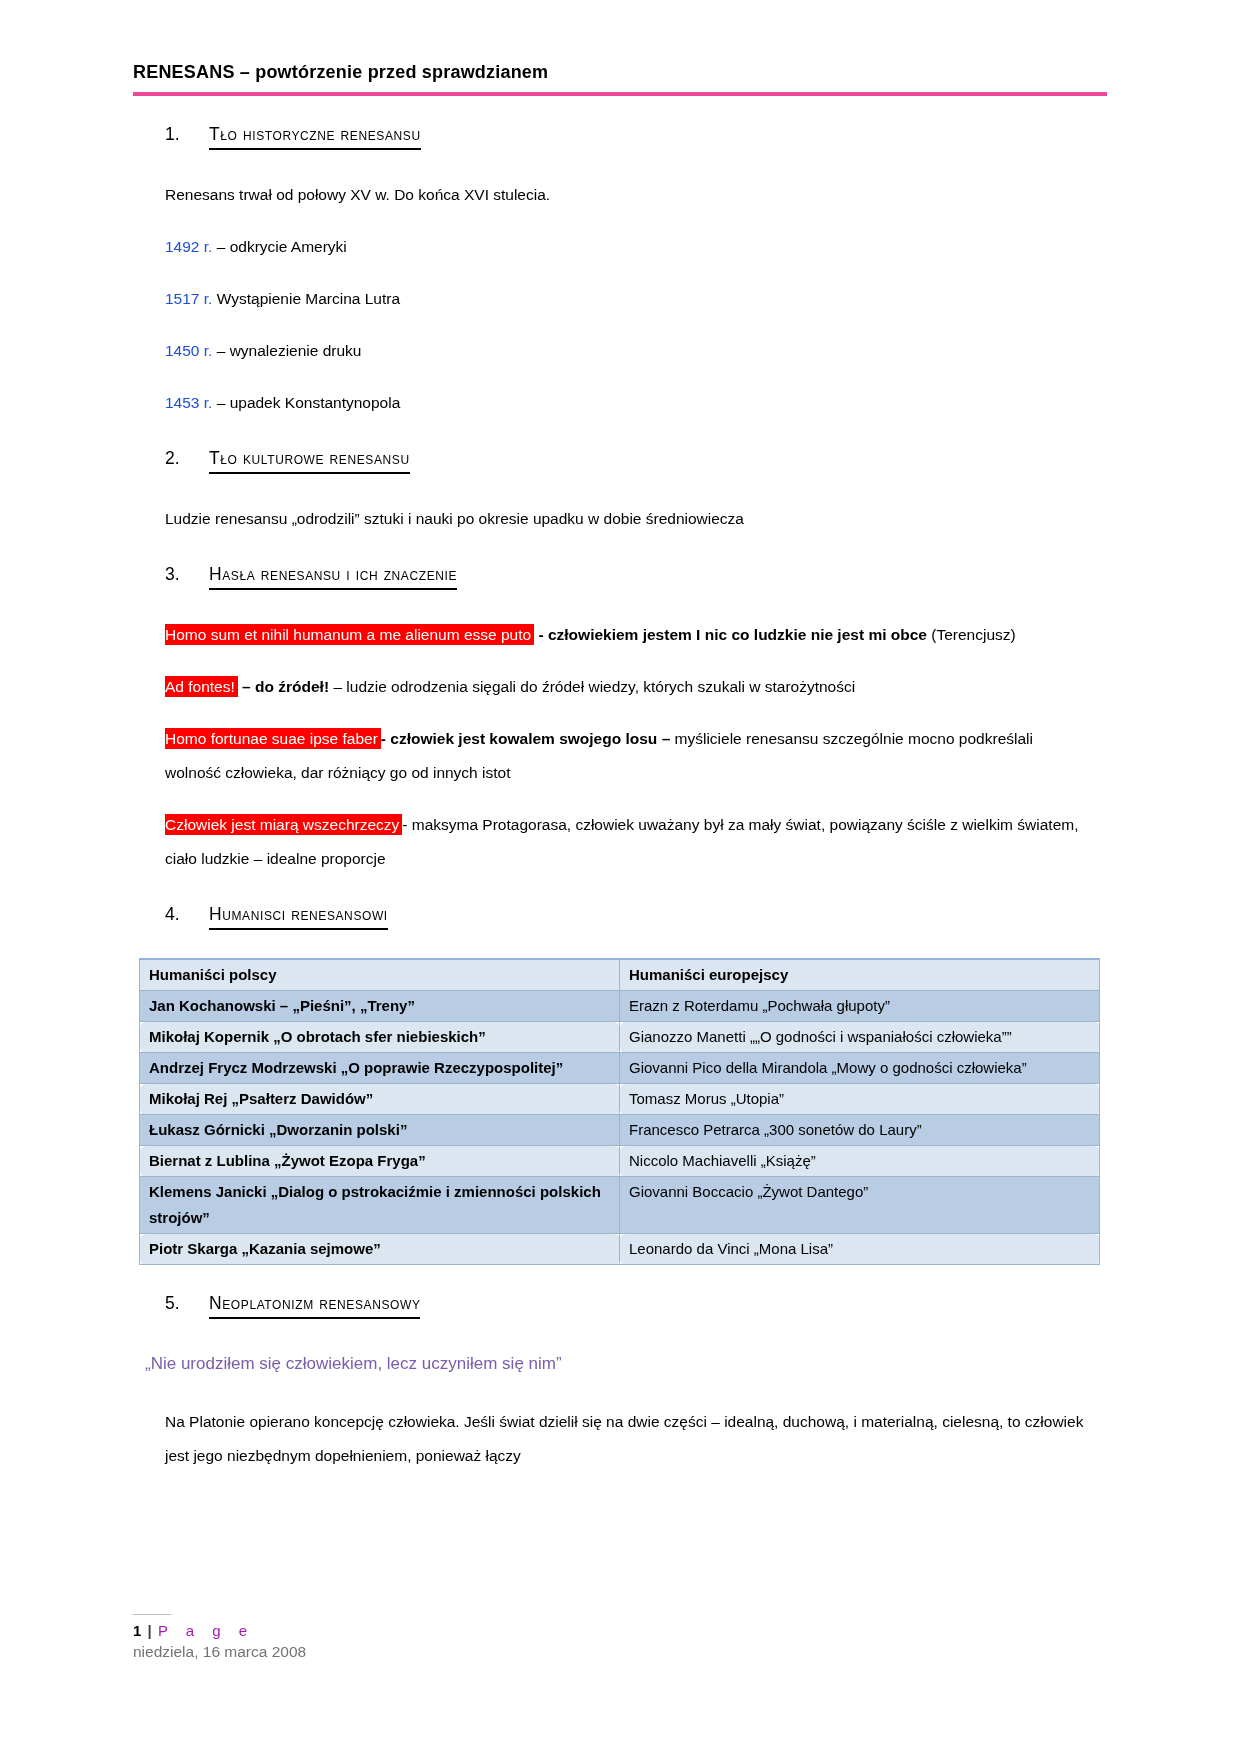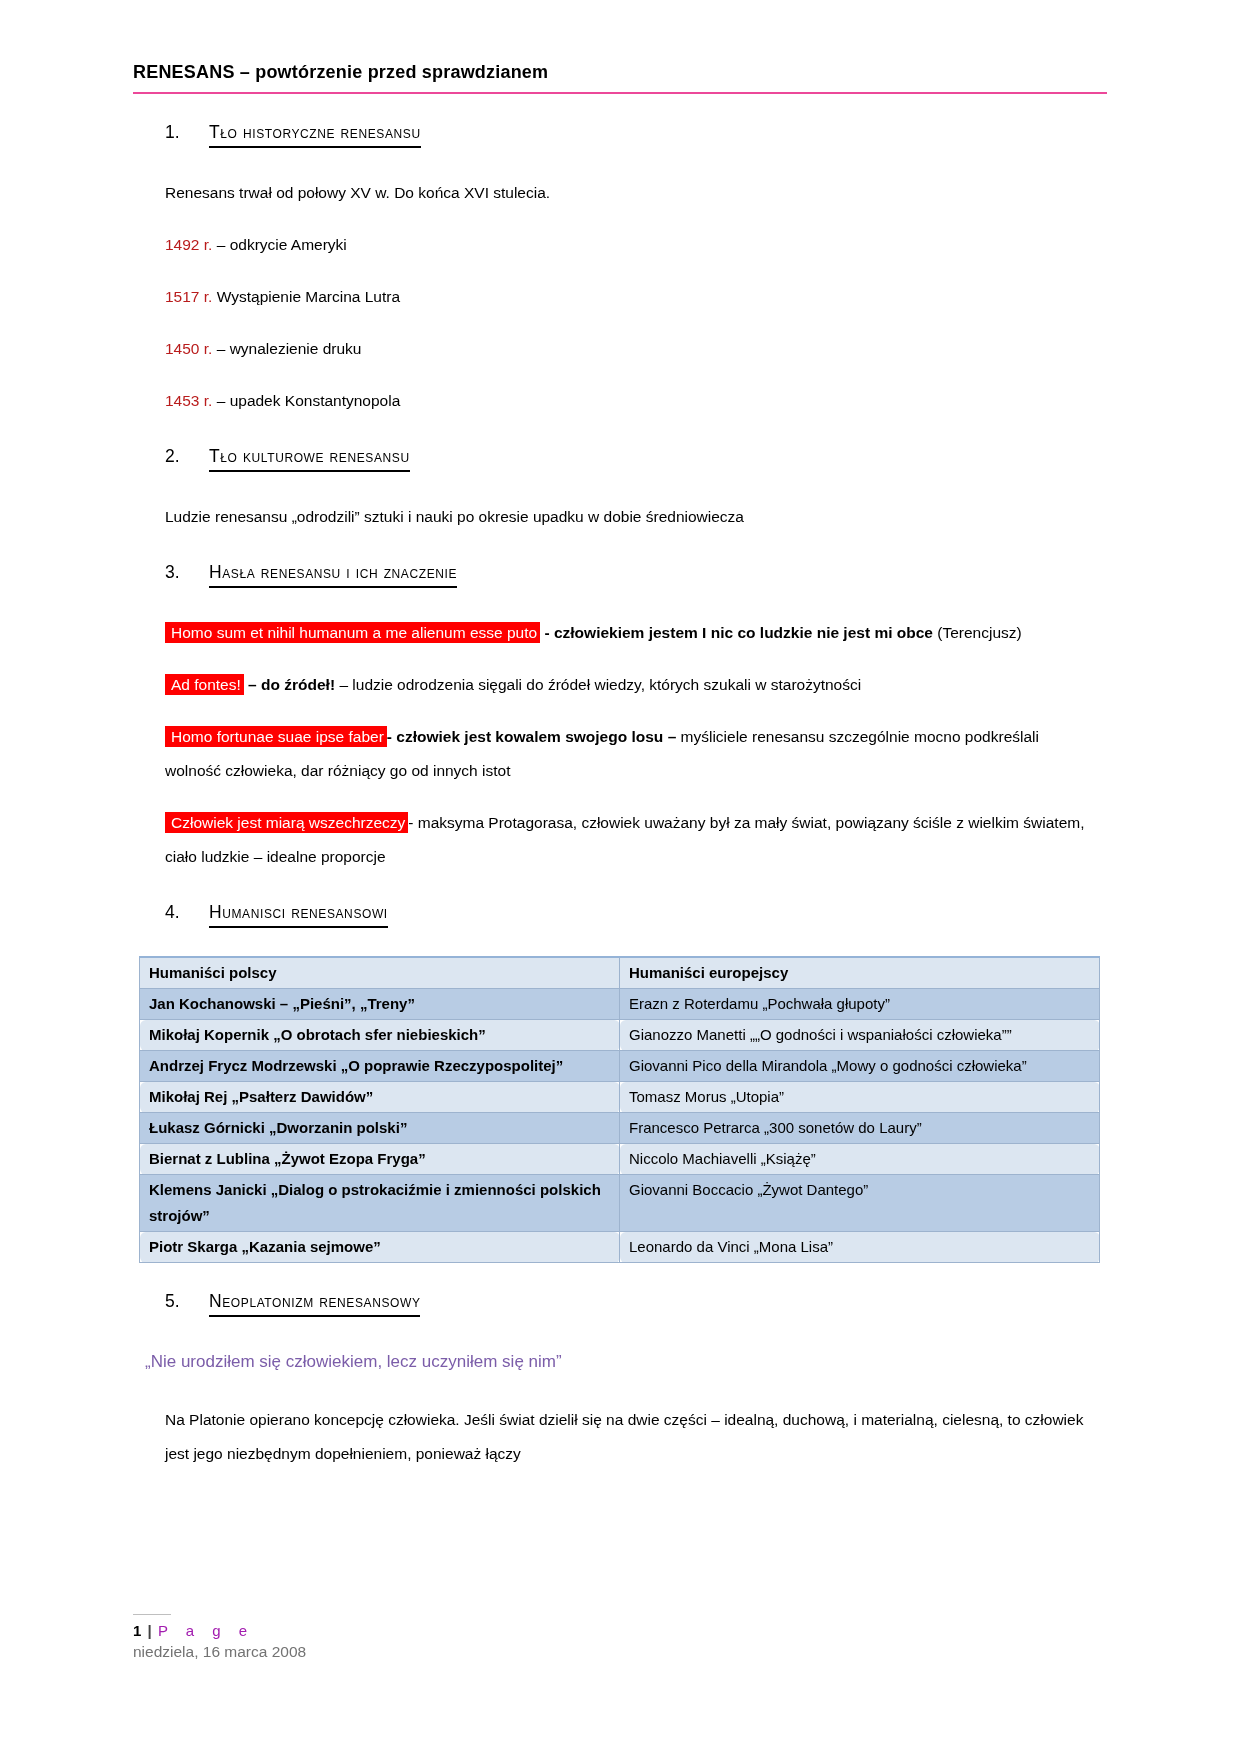--- a/index.html
+++ b/index.html
@@ -10,40 +10,40 @@
     background: #ffffff;
     font-family: "Liberation Sans", "DejaVu Sans", sans-serif;
     color: #000000;
     overflow: hidden;
   }
   .content { position: absolute; left: 133px; top: 62px; width: 974px; }
 
   
   .doc-title {
     font-size: 18px; font-weight: bold; margin: 0;
-    padding-bottom: 9px; border-bottom: 2px solid #ec4899;
+    padding-bottom: 9px; border-bottom: 4px solid #ec4899;
     letter-spacing: 0.2px;
   }
 
   
   .heading { margin: 26px 0 28px 32px; font-size: 17.5px; line-height: 24px; }
   .hnum { display: inline-block; width: 36px; }
   .htext {
     display: inline-block;
     font-variant: small-caps;
     letter-spacing: 0.6px;
     border-bottom: 2px solid #000;
     padding-bottom: 2px;
     margin-left: 8px;
   }
 
   
   .para { margin: 0 0 18px 32px; font-size: 15.5px; line-height: 34px; width: 920px; }
-  .year { color: #b91c1c; }
-  .hl { background: #FF0000; color: #ffffff; padding: 2px 3px 2px 6px; }
+  .year { color: #1d4ed8; }
+  .hl { background: #FF0000; color: #ffffff; padding: 2px 3px 2px 0; }
   .b { font-weight: bold; }
 
   
   .htable {
     border-collapse: collapse;
     margin: 0 0 17px 6px;
     width: 961px;
     table-layout: fixed;
     font-size: 15px;
   }

